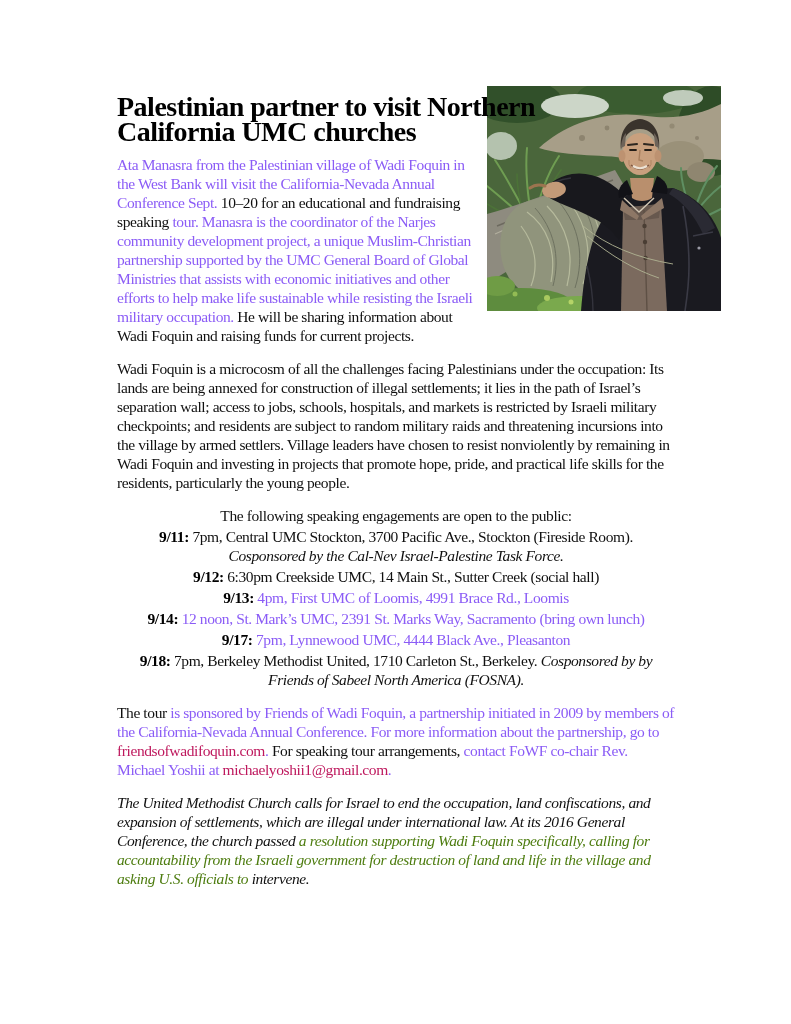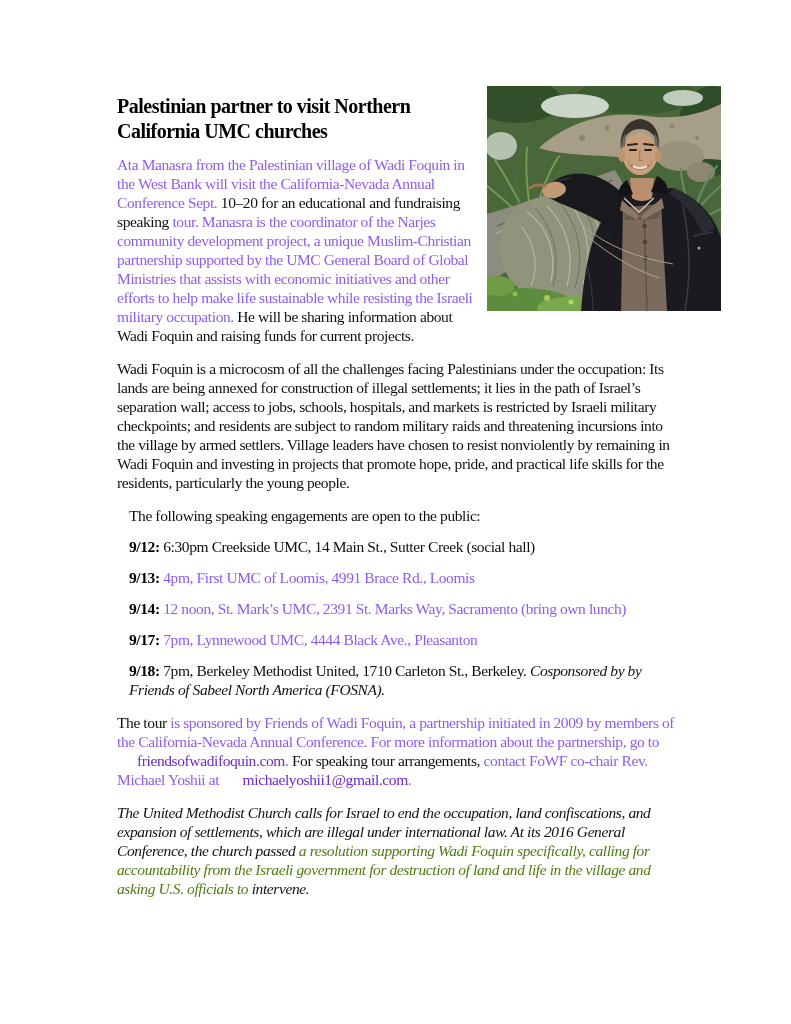--- a/index.html
+++ b/index.html
@@ -14,32 +14,32 @@
   .article {
     position: absolute; left: 117px; top: 86px; width: 604px;
     color: #3f3f3f; font-size: 15.5px; line-height: 19px; letter-spacing: -0.4px;
   }
   .photo-figure {
     float: right; width: 234px; height: 225px;
     margin: 0 0 6px 12px; padding: 0; display: block;
   }
   .photo-figure svg { display: block; }
   .title {
-    font-size: 20px; line-height: 25px; font-weight: 700; color: #000;
+    font-size: 28px; line-height: 25px; font-weight: 700; color: #000;
     letter-spacing: -0.5px; white-space: nowrap;
     margin: 0 46px 11px 0; padding-top: 8px;
   }
   p.block { margin: 0 46px 14px 0; }
   .eng { margin: 0 46px 14px 0; }
-  .eng p { margin: 12px; }
+  .eng p { margin: 2px; text-align: center; }
   .dark { color: #101010; }
   .gray { color: #8b5cf6; }
   b.date { color: #000; font-weight: 700; }
   i { font-style: italic; }
-  a.link { color: #6d28d9; text-decoration: none; cursor: pointer; margin-left: 20px; }
+  a.link { color: #be185d; text-decoration: none; cursor: pointer; }
   .italic-para { font-style: italic; }
   .italic-para .gray { color: #4d7c0f; }
 </style>
 </head>
 <body>
 
 <div class="page">
   <div class="article">
 
     <figure class="photo-figure">
@@ -169,20 +169,21 @@
     </figure>
 
     <h1 class="title"><span>Palestinian partner to visit Northern</span><br><span>California UMC churches</span></h1>
 
     <p class="block"><span class="gray">Ata Manasra from the Palestinian village of Wadi Foquin in the West Bank will visit the California-Nevada Annual Conference Sept. </span><span class="dark">10–20 for an educational and fundraising speaking </span><span class="gray">tour. Manasra is the coordinator of the Narjes community development project, a unique Muslim-Christian partnership supported by the UMC General Board of Global Ministries that assists with economic initiatives and other efforts to help make life sustainable while resisting the Israeli military occupation. </span><span class="dark">He will be sharing information about Wadi Foquin and raising funds for current projects.</span></p>
 
     <p class="block dark"><span>Wadi Foquin is a microcosm of all the challenges facing Palestinians under the occupation: Its lands are being annexed for construction of illegal settlements; it lies in the path of Israel’s separation wall; access to jobs, schools, hospitals, and markets is restricted by Israeli military checkpoints; and residents are subject to random military raids and threatening incursions into the village by armed settlers. Village leaders have chosen to resist nonviolently by remaining in Wadi Foquin and investing in projects that promote hope, pride, and practical life skills for the residents, particularly the young people.</span></p>
 
     <div class="eng">
       <p class="dark"><span>The following speaking engagements are open to the public:</span></p>
+      <p><b class="date">9/11:</b><span class="dark"> 7pm, Central UMC Stockton, 3700 Pacific Ave., Stockton (Fireside Room). </span><i class="dark">Cosponsored by the Cal-Nev Israel-Palestine Task Force.</i></p>
       <p><b class="date">9/12:</b><span class="dark"> 6:30pm Creekside UMC, 14 Main St., Sutter Creek (social hall)</span></p>
       <p><b class="date">9/13:</b><span class="gray"> 4pm, First UMC of Loomis, 4991 Brace Rd., Loomis</span></p>
       <p><b class="date">9/14:</b><span class="gray"> 12 noon, St. Mark’s UMC, 2391 St. Marks Way, Sacramento (bring own lunch)</span></p>
       <p><b class="date">9/17:</b><span class="gray"> 7pm, Lynnewood UMC, 4444 Black Ave., Pleasanton</span></p>
       <p><b class="date">9/18:</b><span class="dark"> 7pm, Berkeley Methodist United, 1710 Carleton St., Berkeley. </span><i class="dark">Cosponsored by by Friends of Sabeel North America (FOSNA).</i></p>
     </div>
 
     <p class="block"><span class="dark">The tour </span><span class="gray">is sponsored by Friends of Wadi Foquin, a partnership initiated in 2009 by members of the California-Nevada Annual Conference. For more information about the partnership, go to </span><a class="link">friendsofwadifoquin.com</a><span class="gray">. </span><span class="dark">For speaking tour arrangements, </span><span class="gray">contact FoWF co-chair Rev. Michael Yoshii at </span><a class="link">michaelyoshii1@gmail.com</a><span class="gray">.</span></p>
 
     <p class="block italic-para"><span class="dark">The United Methodist Church calls for Israel to end the occupation, land confiscations, and expansion of settlements, which are illegal under international law. At its 2016 General Conference, the church passed </span><span class="gray">a resolution supporting Wadi Foquin specifically, calling for accountability from the Israeli government for destruction of land and life in the village and asking U.S. officials to </span><span class="dark">intervene.</span></p>

